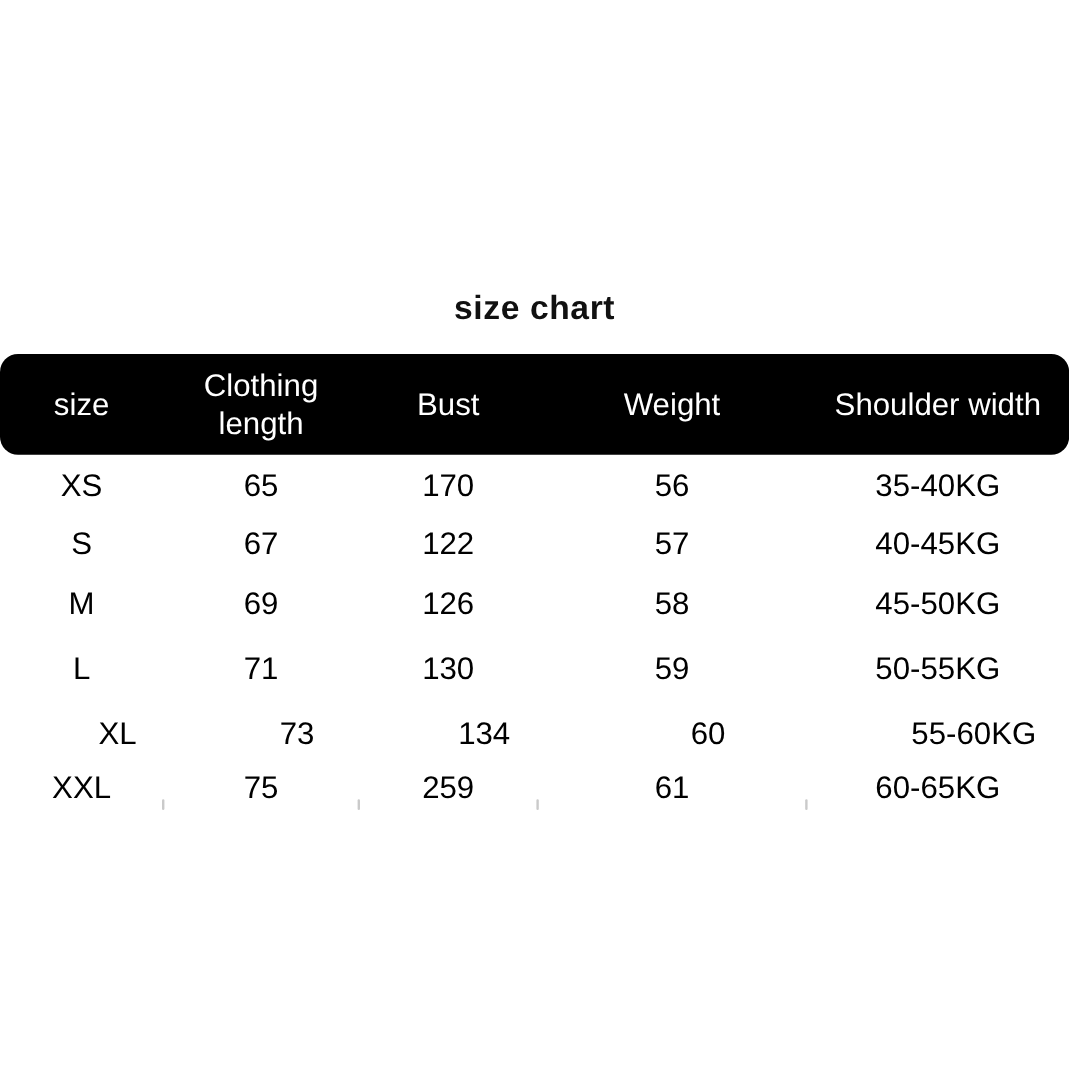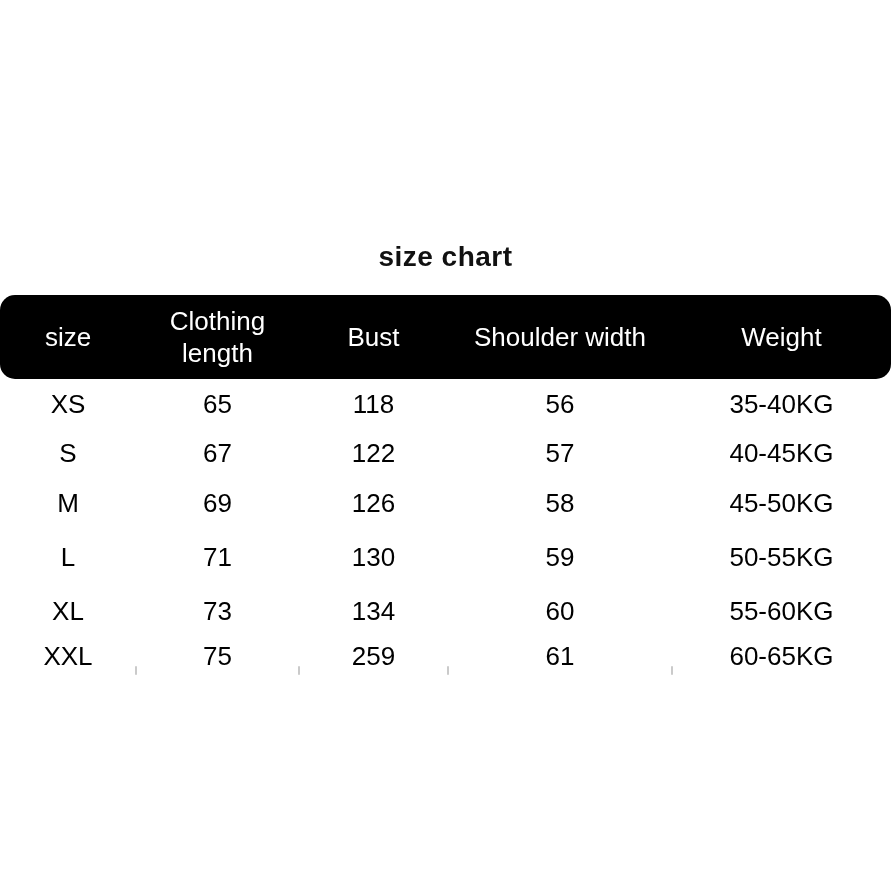--- a/index.html
+++ b/index.html
@@ -45,21 +45,21 @@
   .trow {
     align-items: center;
     text-align: center;
     font-size: 26px;
     color: var(--body-text, #000000);
   }
   .trow:nth-child(1) { height: 50px; }
   .trow:nth-child(2) { height: 48px; }
   .trow:nth-child(3) { height: 52px; }
   .trow:nth-child(4) { height: 57px; }
-  .trow:nth-child(5) { height: 50px; }
+  .trow:nth-child(5) { height: 50px; margin-left: 30px; }
   .trow:nth-child(6) { height: 40px; }
   .tick {
     position: absolute;
     top: 666px;
     width: 2px; height: 9px;
     background: #bdbdbd;
     opacity: 0.8;
   }
   .tick.t1 { left: 135px; }
   .tick.t2 { left: 298px; }
@@ -71,28 +71,28 @@
 
 <div class="page">
 
   <div class="title">size chart</div>
 
   <div class="table">
     <div class="thead grid-cols">
       <div class="cell">size</div>
       <div class="cell">Clothing length</div>
       <div class="cell">Bust</div>
+      <div class="cell">Weight</div>
       <div class="cell">Shoulder width</div>
-      <div class="cell">Weight</div>
     </div>
     <div class="tbody" id="tbody">
         <div class="trow grid-cols">
           <div class="cell">XS</div>
           <div class="cell">65</div>
-          <div class="cell">118</div>
+          <div class="cell">170</div>
           <div class="cell">56</div>
           <div class="cell">35-40KG</div>
         </div>
         <div class="trow grid-cols">
           <div class="cell">S</div>
           <div class="cell">67</div>
           <div class="cell">122</div>
           <div class="cell">57</div>
           <div class="cell">40-45KG</div>
         </div>

